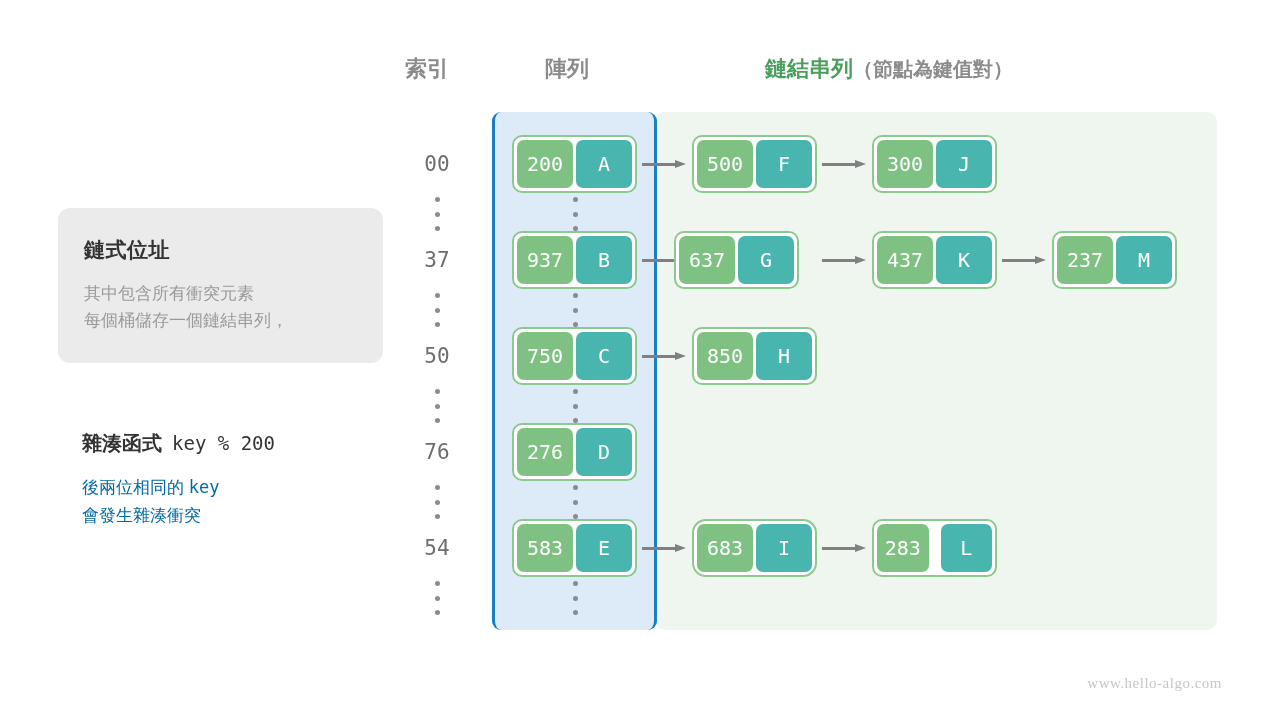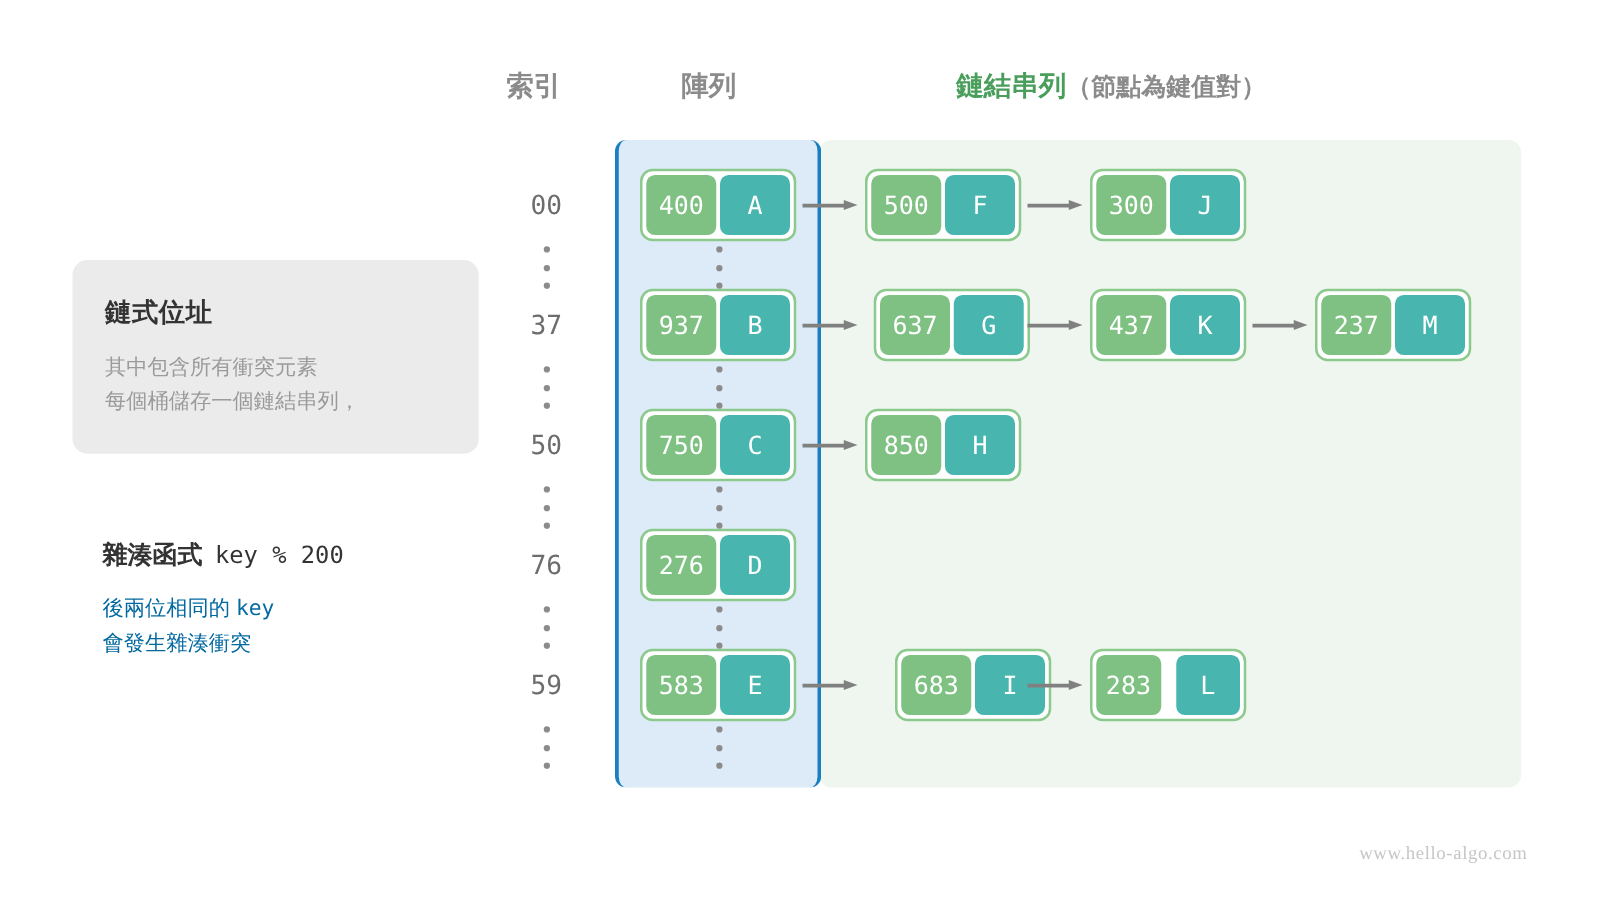--- a/index.html
+++ b/index.html
@@ -185,21 +185,21 @@
     <div id="hash-note">
       <div><span>後兩位相同的 </span><span class="mono">key</span></div>
       <div>會發生雜湊衝突</div>
     </div>
   </div>
 
   <div id="rows-layer">
       <div class="row" style="top: 135px;">
         <div class="row-index">00</div>
         <div class="node" style="left: 512px;">
-          <div class="cell key">400</div>
+          <div class="cell key">200</div>
           <div class="cell val">A</div>
         </div>
         <div class="arrow" style="left: 642px; width: 44px;">
           <span class="shaft" style="width:35px"></span>
           <span class="head"></span>
         </div>
         <div class="node" style="left: 692px;">
           <div class="cell key">500</div>
           <div class="cell val">F</div>
         </div>
@@ -225,21 +225,21 @@
       <div class="row" style="top: 231px;">
         <div class="row-index">37</div>
         <div class="node" style="left: 512px;">
           <div class="cell key">937</div>
           <div class="cell val">B</div>
         </div>
         <div class="arrow" style="left: 642px; width: 44px;">
           <span class="shaft" style="width:35px"></span>
           <span class="head"></span>
         </div>
-        <div class="node" style="left: 699px;">
+        <div class="node" style="left: 674px;">
           <div class="cell key">637</div>
           <div class="cell val">G</div>
         </div>
         <div class="arrow" style="left: 822px; width: 44px;">
           <span class="shaft" style="width:35px"></span>
           <span class="head"></span>
         </div>
         <div class="node" style="left: 872px;">
           <div class="cell key">437</div>
           <div class="cell val">K</div>
@@ -299,30 +299,30 @@
         <i></i>
         <i></i>
         <i></i>
       </div>
       <div class="vdots" style="left: 565px; top: 485px;">
         <i></i>
         <i></i>
         <i></i>
       </div>
       <div class="row" style="top: 519px;">
-        <div class="row-index">59</div>
+        <div class="row-index">54</div>
         <div class="node" style="left: 512px;">
           <div class="cell key">583</div>
           <div class="cell val">E</div>
         </div>
         <div class="arrow" style="left: 642px; width: 44px;">
           <span class="shaft" style="width:35px"></span>
           <span class="head"></span>
         </div>
-        <div class="node" style="left: 716px;">
+        <div class="node" style="left: 692px; border-radius: 14px;">
           <div class="cell key">683</div>
           <div class="cell val">I</div>
         </div>
         <div class="arrow" style="left: 822px; width: 44px;">
           <span class="shaft" style="width:35px"></span>
           <span class="head"></span>
         </div>
         <div class="node" style="left: 872px; gap: 12px;">
           <div class="cell key">283</div>
           <div class="cell val">L</div>

